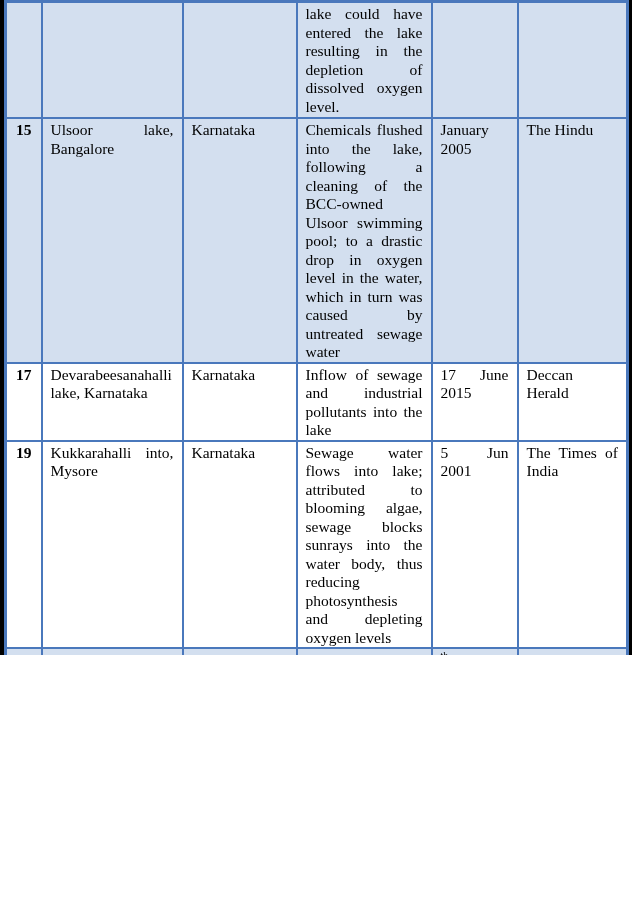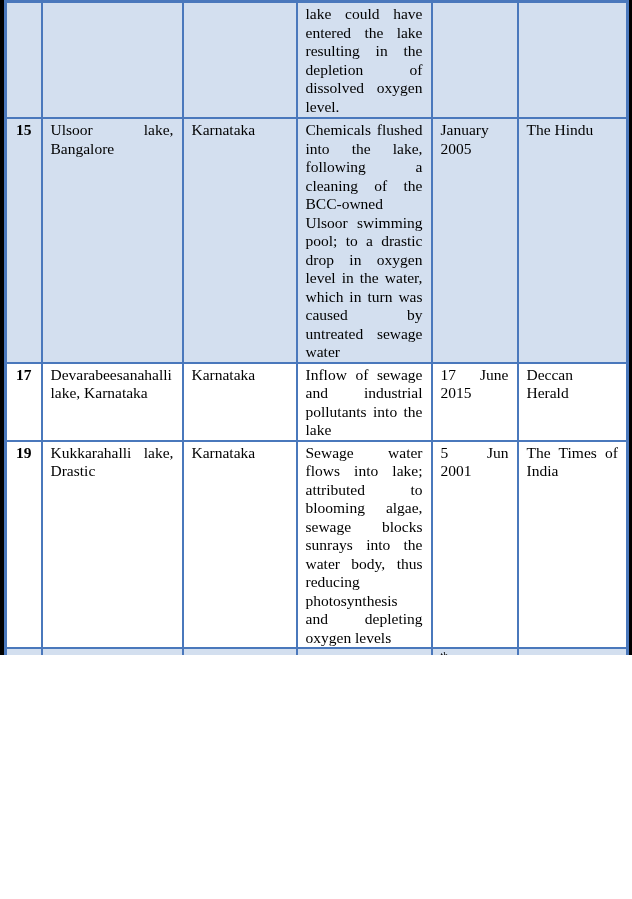--- a/index.html
+++ b/index.html
@@ -113,21 +113,21 @@
       <tr class="plain r3">
         <td class="num-cell">17</td>
         <td class="lake-cell">Devarabeesanahalli lake, Karnataka</td>
         <td class="state-cell">Karnataka</td>
         <td class="desc-cell">Inflow of sewage and industrial pollutants into the lake</td>
         <td class="date-cell">17 June 2015</td>
         <td class="source-cell">Deccan Herald</td>
       </tr>
       <tr class="plain r5">
         <td class="num-cell">19</td>
-        <td class="lake-cell">Kukkarahalli lake, Drastic</td>
+        <td class="lake-cell">Kukkarahalli into, Mysore</td>
         <td class="state-cell">Karnataka</td>
         <td class="desc-cell">Sewage water flows into lake; attributed to blooming algae, sewage blocks sunrays into the water body, thus reducing photosynthesis and depleting oxygen levels</td>
         <td class="date-cell">5 Jun 2001</td>
         <td class="source-cell">The Times of India</td>
       </tr>
       <tr class="band r6">
         <td class="num-cell">19</td>
         <td class="lake-cell">Ulsoor Lake</td>
         <td class="state-cell">Karnataka</td>
         <td class="desc-cell cut-just">Oxygen levels in</td>

